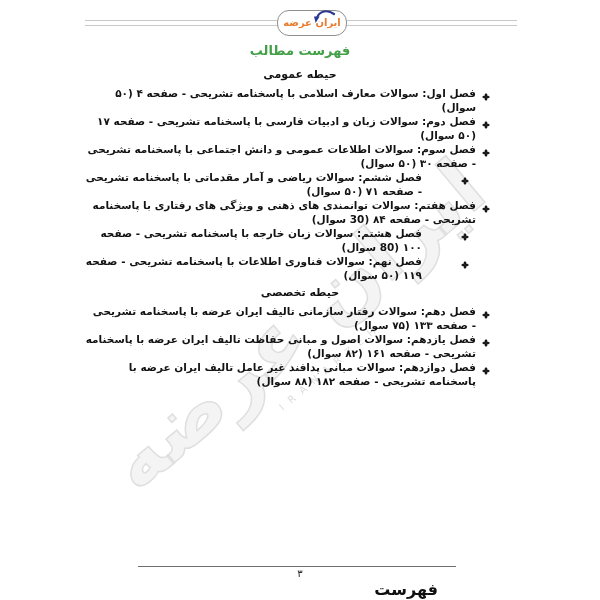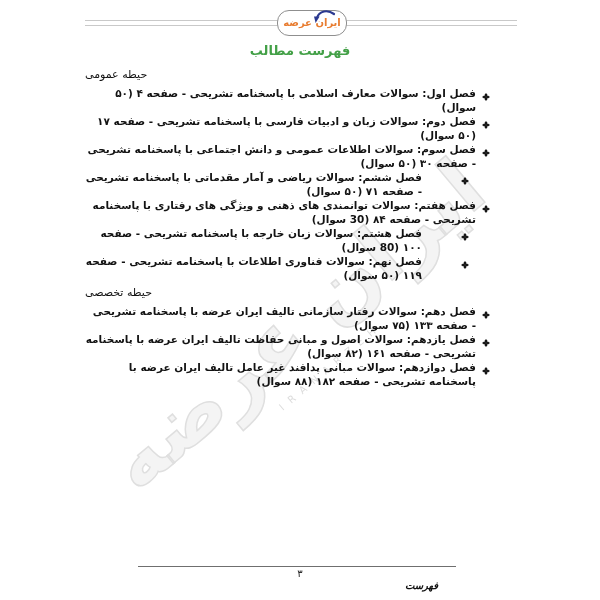--- a/index.html
+++ b/index.html
@@ -44,42 +44,42 @@
     position:absolute; top:43px; left:0; width:600px; text-align:center;
     font-size:13px; font-weight:bold; color:#43a047; z-index:1; direction:rtl;
   }
 
   
   .content {
     position:absolute; top:64px; left:85px; width:430px;
     direction:rtl; z-index:1;
   }
   .section-heading {
-    text-align:left; font-size:11px; font-weight:normal; line-height:22px; color:#111;
+    text-align:center; font-size:11px; font-weight:bold; line-height:22px; color:#111;
   }
   .toc-item {
     display:flex; align-items:flex-start; padding-right:25px;
     font-size:10.5px; font-weight:bold; line-height:14px; color:#131313;
   }
   .toc-item.indent { padding-right:46px;gap:33px; }
   .bullet { flex:0 0 auto; margin-left:6px; margin-top:7px; display:inline-flex; }
   .item-text { flex:1 1 auto; text-align:right; }
 
   
   .footer-rule {
     position:absolute; top:566px; left:138px; width:318px; height:1px;
     background:#6f6f6f; z-index:1;
   }
   .footer-page {
     position:absolute; top:568px; left:0; width:600px; text-align:center;
     font-size:10px; color:#222; z-index:1;
   }
   .footer-label {
-    position:absolute; top:580px; right:162px; font-size:10px; font-weight:bold;
-    direction:rtl; color:#111; z-index:1;font-style:italic;
+    position:absolute; top:580px; right:162px; font-size:16px; font-weight:bold;
+    direction:rtl; color:#111; z-index:1;
   }
   .footer-doc {
     position:absolute; top:580px; left:93px; font-size:9.5px; font-weight:bold;
     direction:rtl; color:#111; z-index:1;
   }
 </style>
 </head>
 <body>
 
 <div class="page">

